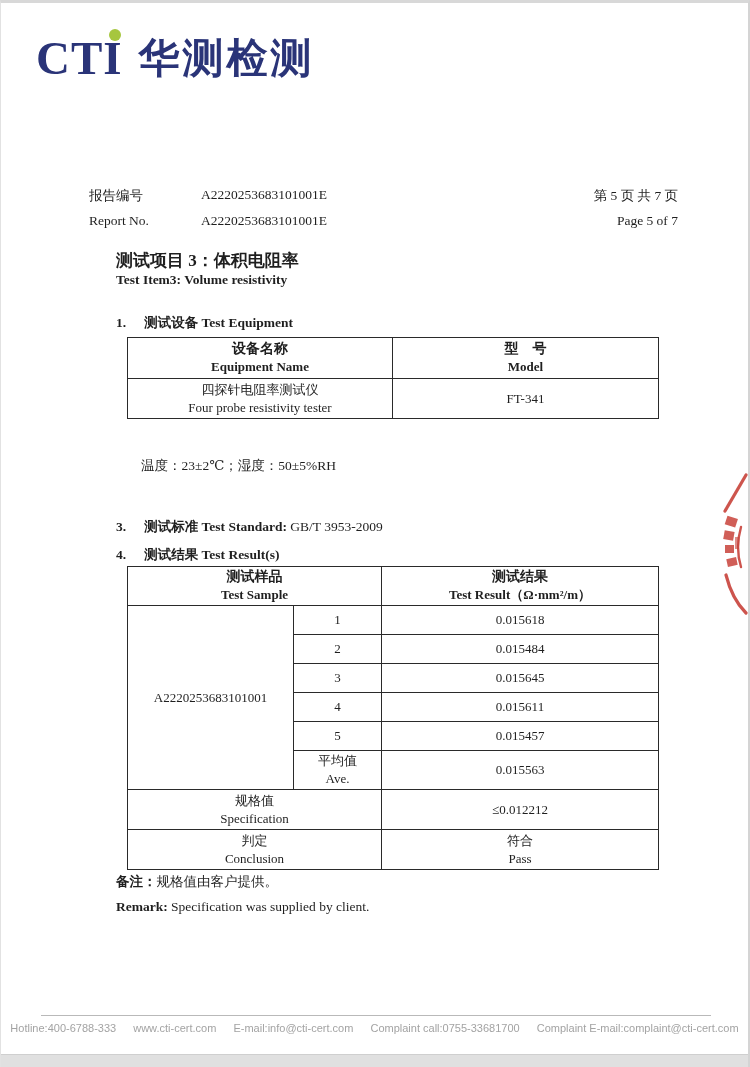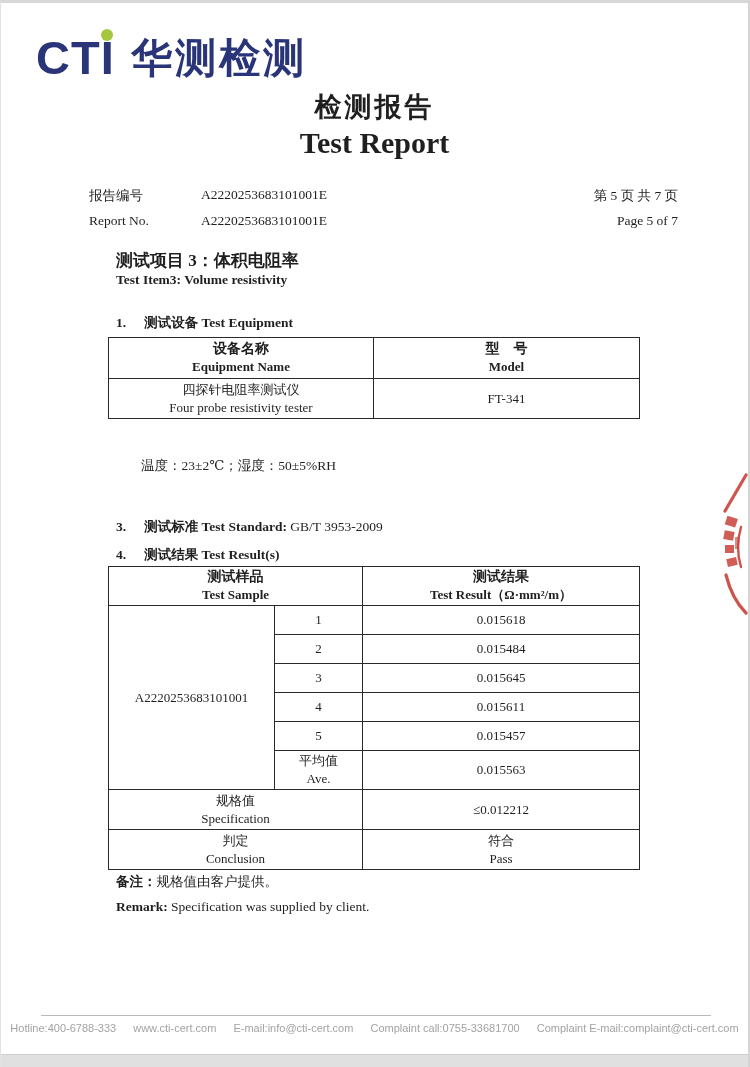--- a/index.html
+++ b/index.html
@@ -10,21 +10,21 @@
     font-family:"Liberation Serif","DejaVu Serif",serif;
     color:#1f1f1f;
     border-top:3px solid #d8d8d8;
     border-left:1px solid #e2e2e2;
     border-right:2px solid #d4d4d4;
   }
   .bottom-band { position:absolute; left:0; right:0; bottom:0; height:13px; background:#e0e0e0; border-top:1px solid #cfcfcf; }
 
   
   .logo { position:absolute; left:35px; top:24px; height:66px; white-space:nowrap;
-          font-family:Liberation Sans, sans-serif; }
+          font-family:Liberation Serif, serif; }
   .logo-cti { position:relative; display:inline-block; font-size:47px; font-weight:800;
               letter-spacing:1px; color:#2a3478; line-height:62px; }
   .logo-dot { position:absolute; right:2px; top:2px; width:12px; height:12px; border-radius:50%;
               background:#a6c63e; }
   .logo-cn { display:inline-block; margin-left:12px; font-size:41px; font-weight:800;
              color:#2a3478; letter-spacing:3px; vertical-align:2px; }
 
   
   .title-cn { position:absolute; left:0; width:100%; top:86px; text-align:center;
               font-size:27px; font-weight:bold; letter-spacing:3px; }
@@ -43,21 +43,21 @@
   .sec { position:absolute; left:115px; font-size:13.5px; font-weight:bold; }
   .sec .t { margin-left:18px; }
   .sec1 { top:311px; } .sec2 { top:422px; } .sec3 { top:515px; } .sec4 { top:543px; }
   .sec3 .val { font-weight:normal; }
 
   .body-line { position:absolute; left:140px; font-size:13.5px; }
   .env-cn { top:454px; } .env-en { top:487px; }
   .env-en .gap { margin-left:18px; }
 
   
-  table.tbl { position:absolute; left:107px; border-collapse:collapse; table-layout:fixed;
+  table.tbl { position:absolute; left:126px; border-collapse:collapse; table-layout:fixed;
               width:531px; font-size:13px;padding-left:39px; }
   table.tbl td { border:1.5px solid #2a2a2a; text-align:center; vertical-align:middle;
                  padding:1px 4px; line-height:18px; }
   .eq-tbl { top:334px; }
   .eq-tbl .hrow td { height:41px; }
   .eq-tbl .drow td { height:40px; }
   .hcn { font-weight:bold; font-size:14px; }
   .hen { font-weight:bold; font-size:13px; }
 
   .res-tbl { top:563px; }
@@ -84,22 +84,20 @@
 </head>
 <body>
 
 <div class="canvas">
 
   <div class="logo">
     <span class="logo-cti"><span>CTI</span><span class="logo-dot"></span></span>
     <span class="logo-cn">华测检测</span>
   </div>
 
-  <div class="title-cn">检测报告</div>
-  <div class="title-en">Test Report</div>
 
   <div class="hdr-row r1">
     <span>报告编号</span>
     <span class="num">A2220253683101001E</span>
     <span class="right">第 5 页 共 7 页</span>
   </div>
   <div class="hdr-row r2">
     <span>Report No.</span>
     <span class="num">A2220253683101001E</span>
     <span class="right">Page 5 of 7</span>

